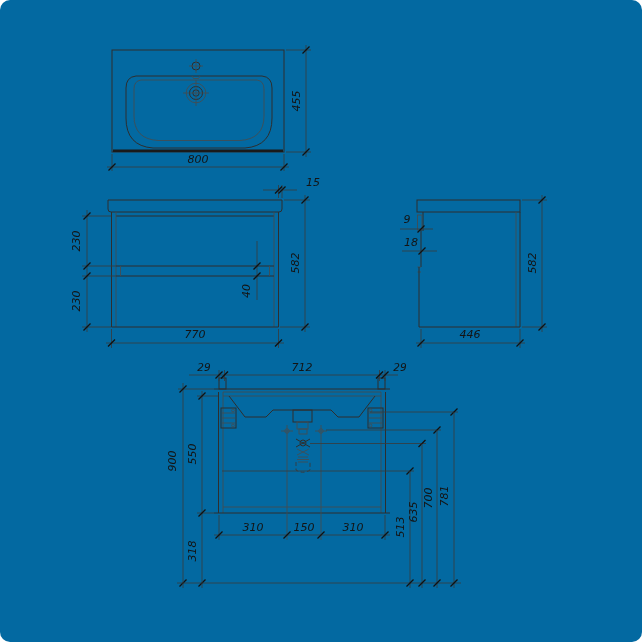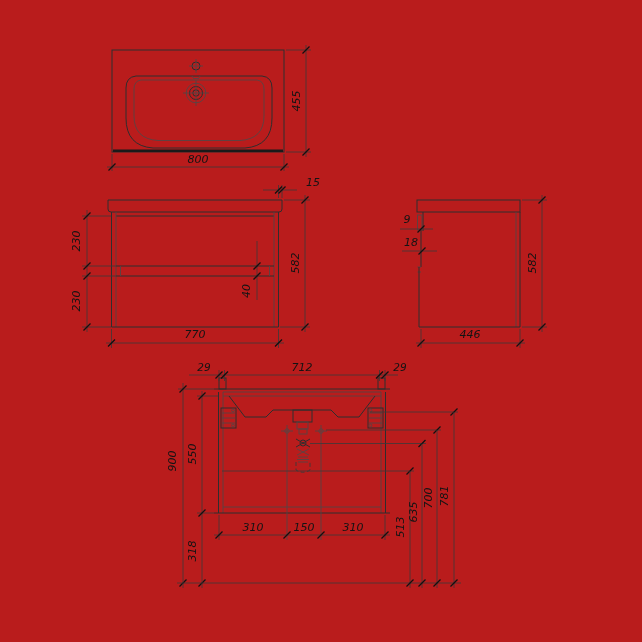--- a/index.html
+++ b/index.html
@@ -1,16 +1,16 @@
 <!DOCTYPE html>
 <html><head>
 <meta charset="utf-8">
 <style>
   html,body{margin:0;padding:0;background:#ffffff;}
-  .canvas{position:relative;width:642px;height:642px;background:#b91c1c;overflow:hidden;}
+  .canvas{position:relative;width:642px;height:642px;background:#0369a1;overflow:hidden;border-radius:10px;}
   svg{display:block;}
   
   .ln  {stroke:#2e2e2e;stroke-width:1;fill:none;stroke-linecap:butt;}
   .thin{stroke:#4a4a4a;stroke-width:0.8;fill:none;}
   .dim {stroke:#3a3a3a;stroke-width:0.8;fill:none;}
   .tick{stroke:#111111;stroke-width:1.3;fill:none;}
   .dash{stroke:#3a3a3a;stroke-width:0.9;fill:none;stroke-dasharray:4 2.5;}
   text{font-family:"DejaVu Sans","Liberation Sans",sans-serif;font-style:italic;font-size:11px;fill:#141414;}
   .sm{font-size:10.5px;}
 </style>

